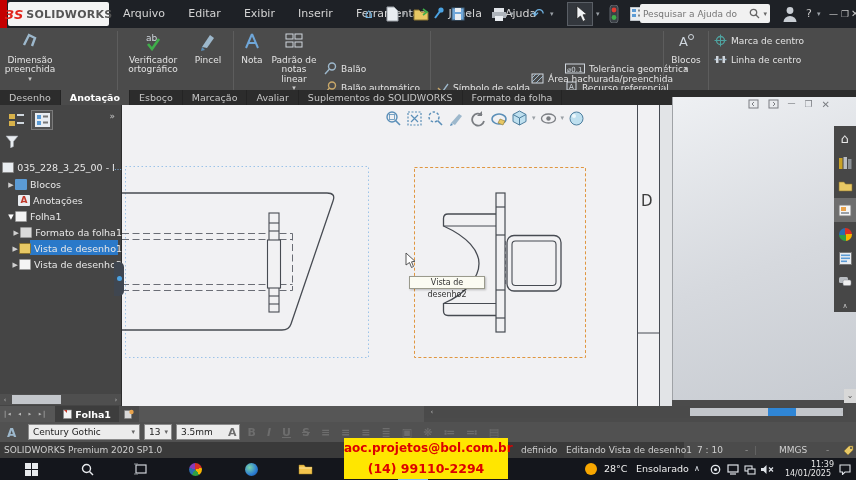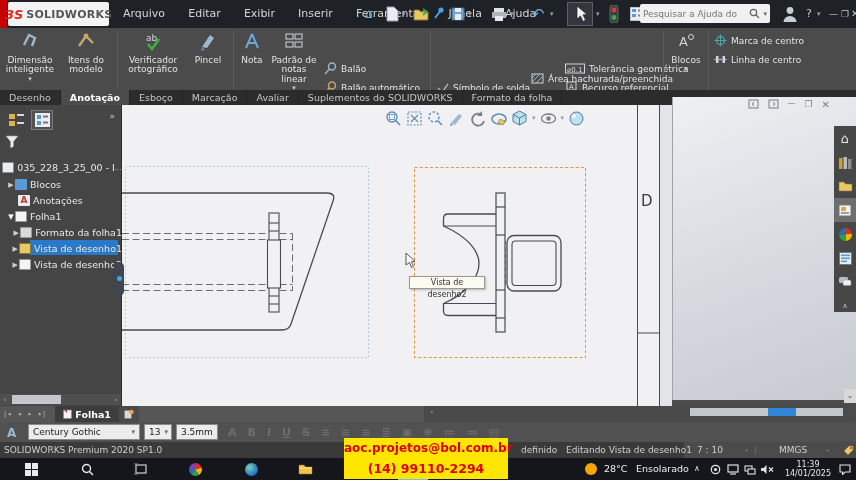--- a/index.html
+++ b/index.html
@@ -193,29 +193,22 @@
     <span class="winctl abs" style="left:841px;font-size:9px">❐</span>
     <span class="winctl abs" style="left:851px;font-size:10px">✕</span>
   </div>
 
   <div id="ribbon" class="abs">
 
     <div class="rbtn abs" style="left:2px;width:56px">
       <svg class="rbig-icon" viewBox="0 0 20 20">
           <path d="M4,14 L9,4 L15,7 L12,15" fill="none" stroke="#9db8cc" stroke-width="2.4"></path>
         </svg>
-      <div>Dimensão inteligente</div>
+      <div>Dimensão preenchida</div>
       <div class="rcaret">▾</div>
-    </div>
-    <div class="rbtn abs" style="left:60px;width:52px">
-      <svg class="rbig-icon" viewBox="0 0 20 20">
-          <path d="M3,15 L10,5 L17,12" fill="none" stroke="#c9a86a" stroke-width="2.4"></path>
-          <circle cx="10" cy="5" r="2.4" fill="#c9a86a"></circle>
-        </svg>
-      <div>Itens do modelo</div>
     </div>
     <div class="rsep abs" style="left:117px"></div>
     <div class="rbtn abs" style="left:122px;width:62px">
       <svg class="rbig-icon" viewBox="0 0 20 20">
           <text x="3" y="10" font-size="9" fill="#cfd6dd">ab</text>
           <path d="M5,13 l4,5 7,-10" fill="none" stroke="#3fae4a" stroke-width="2.6"></path>
         </svg>
       <div>Verificador ortográfico</div>
     </div>
     <div class="rbtn abs" style="left:186px;width:44px">
@@ -628,21 +621,21 @@
         <text x="1" y="11" font-size="12" font-weight="bold" fill="#9db8cc">A</text>
       </svg>
     <div class="fld" style="left:28px;width:112px">
       <span>Century Gothic</span>
         <span class="fcaret">▾</span>
     </div>
     <div class="fld" style="left:144px;width:28px">
       <span>13</span>
         <span class="fcaret">▾</span>
     </div>
-    <div class="fld" style="left:176px;width:42px">
+    <div class="fld" style="left:176px;width:64px">
       <span>3.5mm</span>
     </div>
     <div class="abs" style="left:228px;top:2px;display:flex;gap:11px;align-items:center;height:16px">
       <span class="ghost">A</span>
       <span class="ghost">B</span>
       <span class="ghost" style="font-style:italic">I</span>
       <span class="ghost" style="text-decoration:underline">U</span>
       <span class="ghost" style="text-decoration:line-through">S</span>
       <span class="ghost">≡</span>
       <span class="ghost">≡</span>
@@ -733,21 +726,21 @@
       </svg>
     <svg class="abs" style="left:744px;top:6px" width="12" height="11">
         <rect x="1" y="2" width="7" height="5" fill="none" stroke="#dfe3e8" stroke-width="1.1"></rect>
         <rect x="4" y="5" width="7" height="5" fill="#14161c" stroke="#dfe3e8" stroke-width="1.1"></rect>
       </svg>
     <svg class="abs" style="left:760px;top:6px" width="14" height="11">
         <path d="M1,4 h2.5 l3,-3 v9 l-3,-3 H1 z" fill="#dfe3e8"></path>
         <path d="M9,3.5 l4,4 M13,3.5 l-4,4" stroke="#dfe3e8" stroke-width="1.2"></path>
       </svg>
     <div class="abs" style="left:782px;top:2px;width:52px">
-      <div class="traytxt" style="text-align:center">11:39</div>
+      <div class="traytxt" style="">11:39</div>
       <div class="traytxt" style="text-align:center">14/01/2025</div>
     </div>
     <svg class="abs" style="left:839px;top:6px" width="12" height="11">
         <path d="M1,1 h10 v7 h-5 l-2.5,2.5 v-2.5 H1 z" fill="none" stroke="#dfe3e8" stroke-width="1.1"></path>
       </svg>
   </div>
 
   <div id="watermark" class="abs">
     <div class="wm" id="wm1">aoc.projetos@bol.com.br</div>
     <div class="wm" id="wm2">(14) 99110-2294</div>

